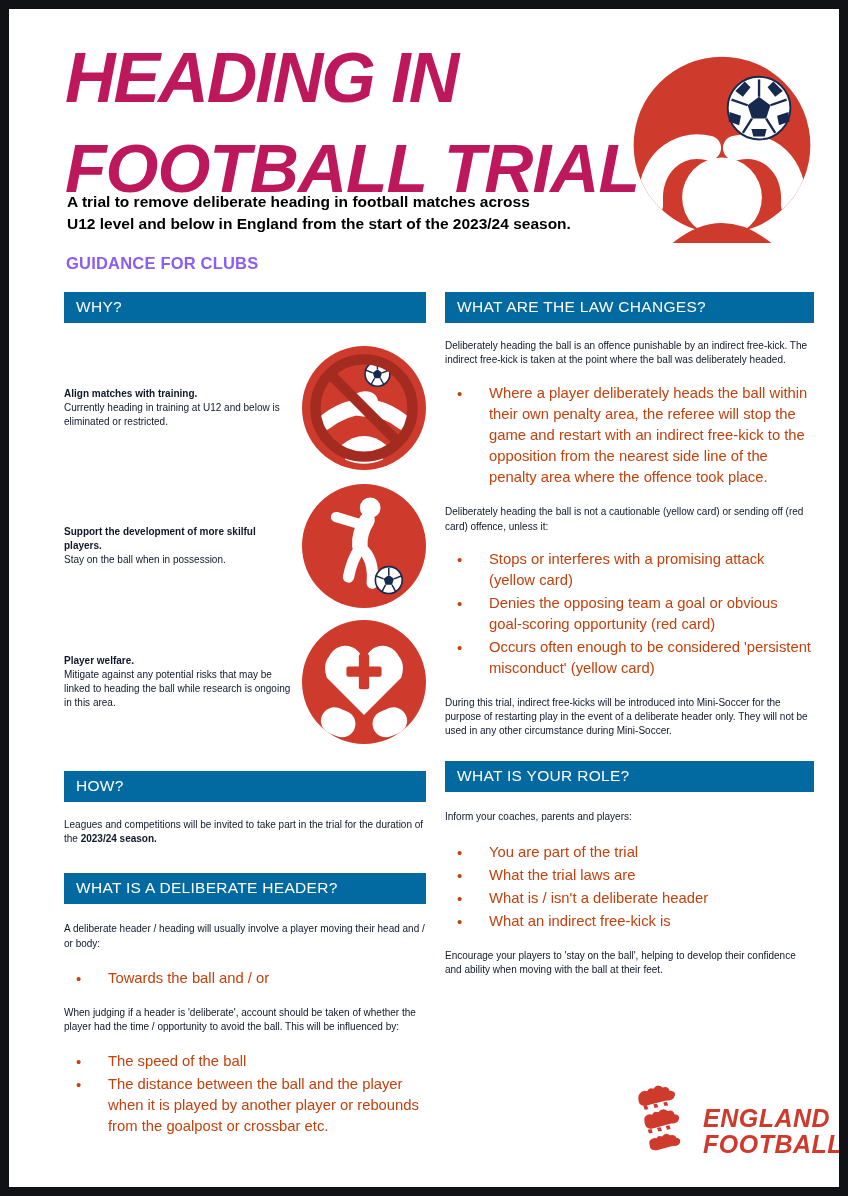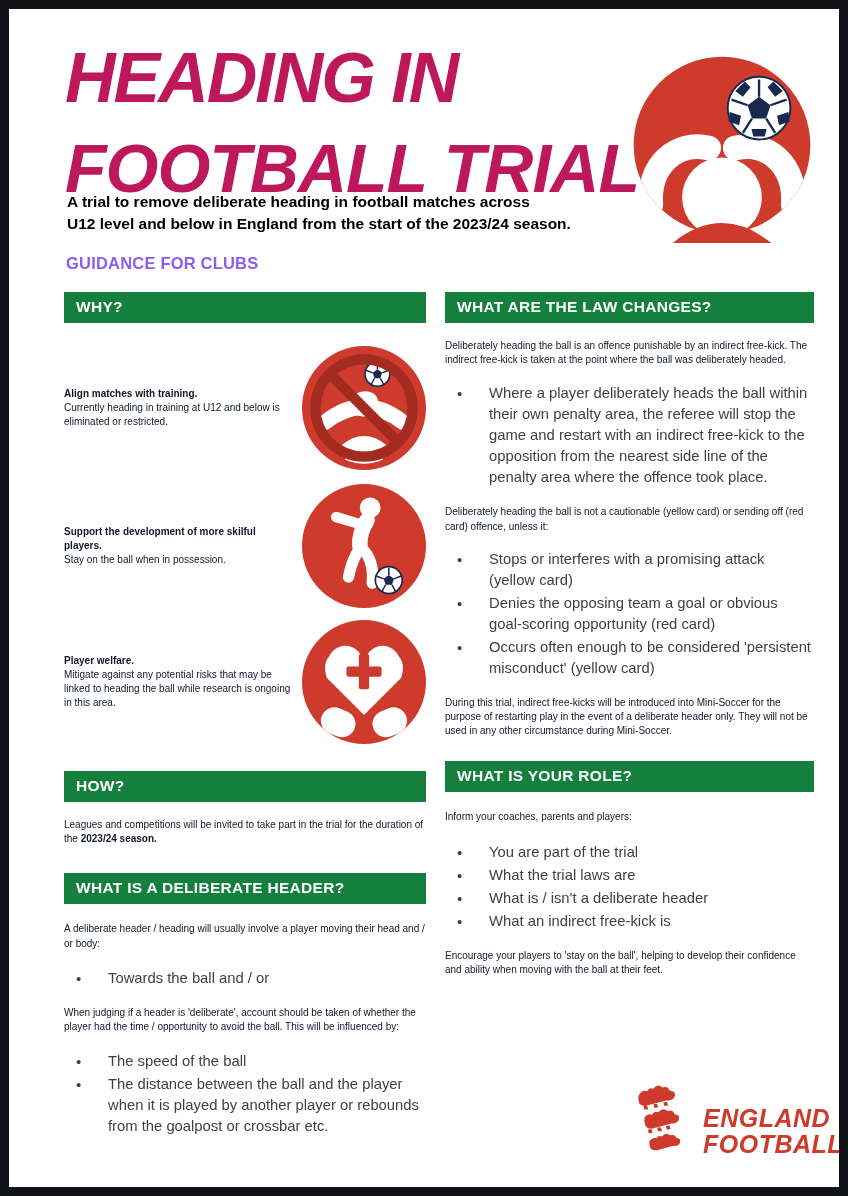--- a/index.html
+++ b/index.html
@@ -22,36 +22,36 @@
     line-height:1.42; color:#000000; }
   #guidance-label { position:absolute; left:57px; top:245px; font-size:16.5px; font-weight:800;
     color:#8b5cf6; letter-spacing:0.2px; }
   #header-logo { position:absolute; left:618px; top:44px; width:190px; height:192px; }
 
   
   .col { position:absolute; top:283px; }
   #left-col  { left:55px;  width:362px; }
   #right-col { left:436px; width:369px; }
 
-  .section-bar { background:#15803d; color:#fff; font-weight:700; font-size:15.5px;
+  .section-bar { background:#0369a1; color:#fff; font-weight:400; font-size:15.5px;
     letter-spacing:0.3px; padding:6px 12px 7px 12px; }
 
   p.body-text { font-size:10px; font-weight:500; line-height:1.42; color:#0f172a; }
   .lead-bold { font-weight:800; }
 
   
   .why-row { display:flex; align-items:center; }
   .why-row .txt { flex:1; padding-right:8px; }
   .why-row .ico { width:124px; height:124px; flex:0 0 124px; }
   .why-row svg { width:124px; height:124px; display:block; }
 
   
   .bullets { }
   .bullet { position:relative; padding-left:44px; font-size:14.8px; font-weight:500;
-    line-height:1.42; color:#404040; }
+    line-height:1.42; color:#c2410c; }
   .bullet::before { content:"•"; position:absolute; left:12px; top:0; font-size:15px; }
   .bullet + .bullet { margin-top:2px; }
 
   
   #brand { position:absolute; left:622px; top:1076px; display:flex; align-items:flex-end;font-style:italic; }
   #brand-crest { width:62px; height:72px; margin-right:10px; }
   #brand-name { font-size:25px; font-weight:800; color:#CE3A2C; line-height:1.04;
     letter-spacing:0.5px; }
 </style>
 </head>

